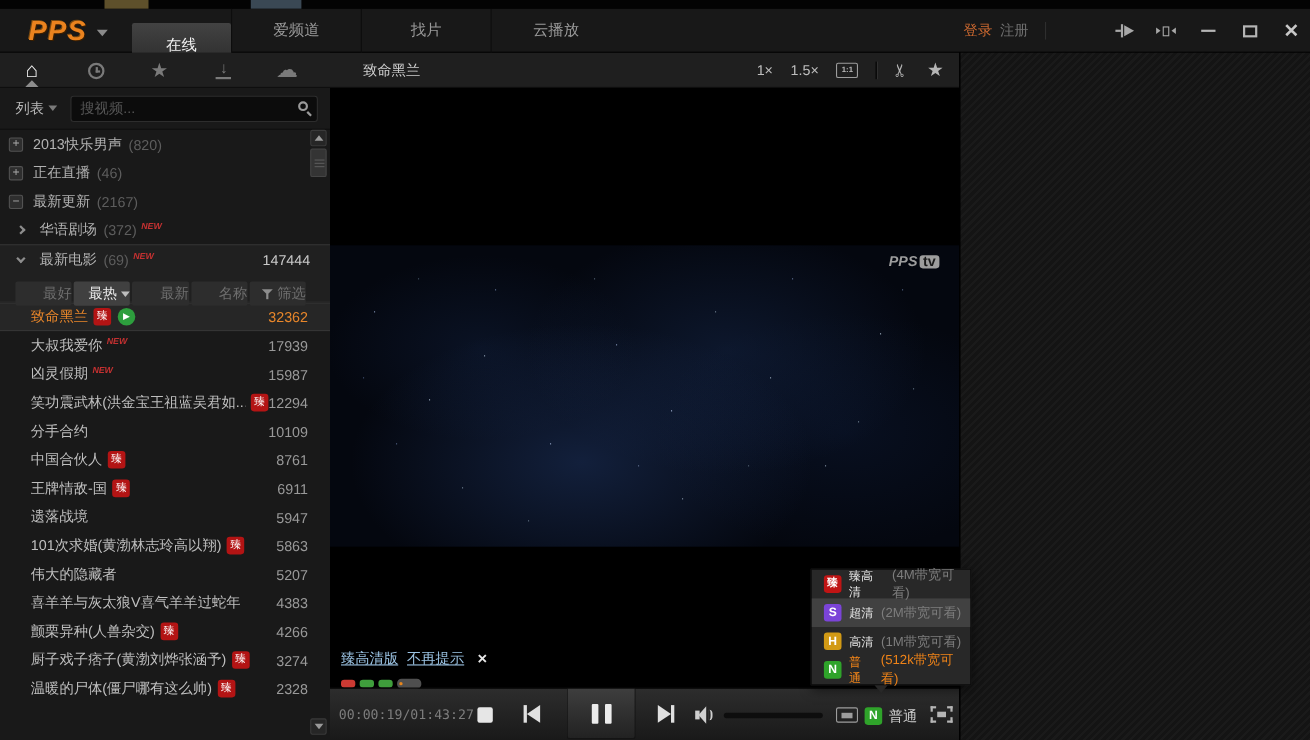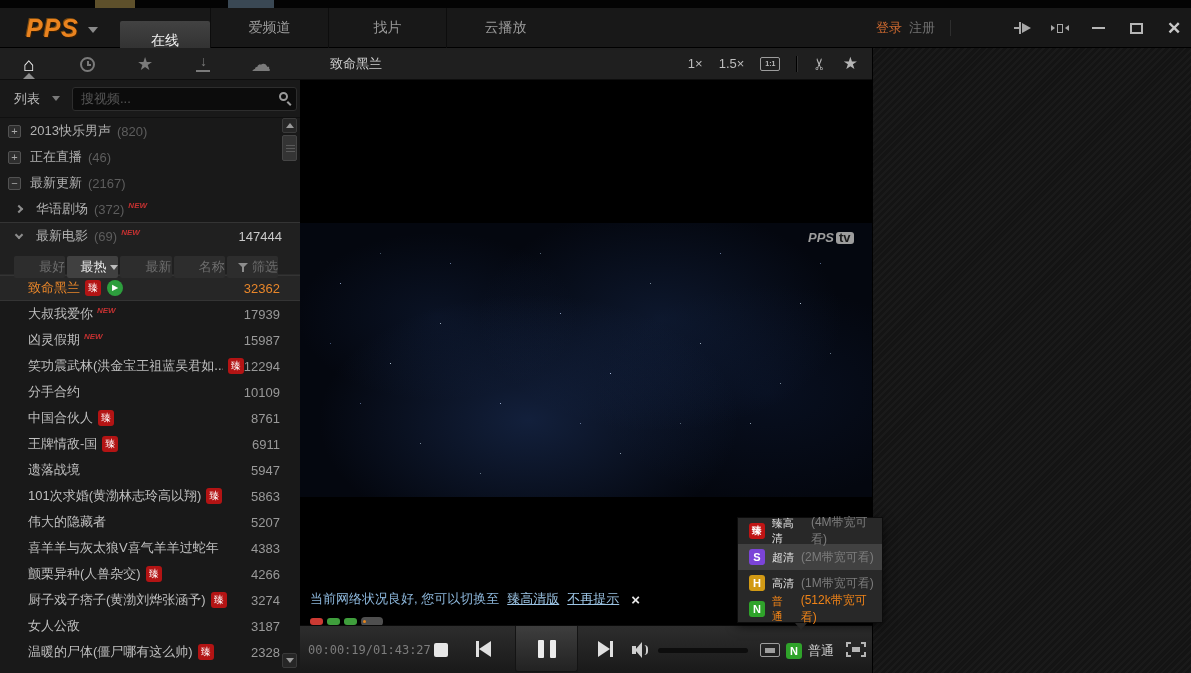--- a/index.html
+++ b/index.html
@@ -53,21 +53,21 @@
   .clock-glyph::after { content:""; position:absolute; left:5px; top:5px; width:4px; height:2px; background:#7a7a7a; }
   .star-glyph { font-size:18px; color:#7a7a7a; line-height:1; }
   .dl-glyph { position:relative; width:14px; height:16px; }
   .dl-arrow { position:absolute; left:4px; top:-3px; color:#7a7a7a; font-size:14px; font-weight:bold; }
   .dl-base { position:absolute; left:0; bottom:0; width:14px; height:2px; background:#7a7a7a; }
   .cloud-glyph { font-size:20px; color:#7a7a7a; line-height:1; }
   #home-active-caret { position:absolute; left:23px; bottom:0; width:0; height:0; border-left:6px solid transparent; border-right:6px solid transparent; border-bottom:6px solid #8d8d8d; }
 
   
   #search-row { height:38px; background:#191919; display:flex; align-items:center; border-bottom:1px solid #101010; }
-  #list-dd { display:flex; align-items:center; margin-left:14px; gap:12px; }
+  #list-dd { display:flex; align-items:center; margin-left:14px; gap:4px; }
   #list-dd-label { color:#b9b9b9; font-size:13px; }
   #list-dd .caret-down { border-top-width:5px; border-left-width:4px; border-right-width:4px; border-top-color:#7a7a7a; }
   #search-box { position:relative; margin-left:12px; width:225px; height:24px; background:#0c0c0c; border:1px solid #2d2d2d; border-radius:3px; }
   #search-input { position:absolute; left:8px; top:0; width:185px; height:22px; background:transparent; border:none; outline:none; color:#8a8a8a; font-size:13px; font-family:"Liberation Sans",sans-serif; }
   #search-input::placeholder { color:#565656; }
   .mag-glyph { position:absolute; right:8px; top:4px; width:9px; height:9px; border:2px solid #9a9a9a; border-radius:50%; }
   .mag-glyph::after { content:""; position:absolute; left:7px; top:7px; width:5px; height:2px; background:#9a9a9a; transform:rotate(45deg); transform-origin:0 0; }
 
   
   #tree { position:relative; }
@@ -389,24 +389,20 @@
           <span class="mname">颤栗异种(人兽杂交)</span>
           <span class="zhen-badge">臻</span>
           <span class="mcount">4266</span>
         </div>
         <div class="mrow">
           <span class="mname">厨子戏子痞子(黄渤刘烨张涵予)</span>
           <span class="zhen-badge">臻</span>
           <span class="mcount">3274</span>
         </div>
         <div class="mrow">
-          <span class="mname">女人公敌</span>
-          <span class="mcount">3187</span>
-        </div>
-        <div class="mrow">
           <span class="mname">温暖的尸体(僵尸哪有这么帅)</span>
           <span class="zhen-badge">臻</span>
           <span class="mcount">2328</span>
         </div>
       </div>
     <div id="side-scroll">
       <span class="scr-btn" style="top:0;">
           <span class="tri-up"></span>
         </span>
       <span id="scr-thumb"></span>
@@ -430,21 +426,20 @@
     </div>
     <div id="player">
       <div id="scene">
         <div id="stars"></div>
       </div>
       <div id="watermark">
         <span id="wm-pps">PPS</span>
         <span id="wm-tv">tv</span>
       </div>
       <div id="net-msg">
-        <span>当前网络状况良好, 您可以切换至</span>
         <span class="msg-link">臻高清版</span>
         <span class="msg-link">不再提示</span>
         <span id="msg-close">×</span>
       </div>
       <div id="buf-row">
         <span class="buf-dot" style="background:#cc3a33;"></span>
         <span class="buf-dot" style="background:#3f9e3c;"></span>
         <span class="buf-dot" style="background:#3f9e3c;"></span>
         <span id="buf-seg"></span>
       </div>

